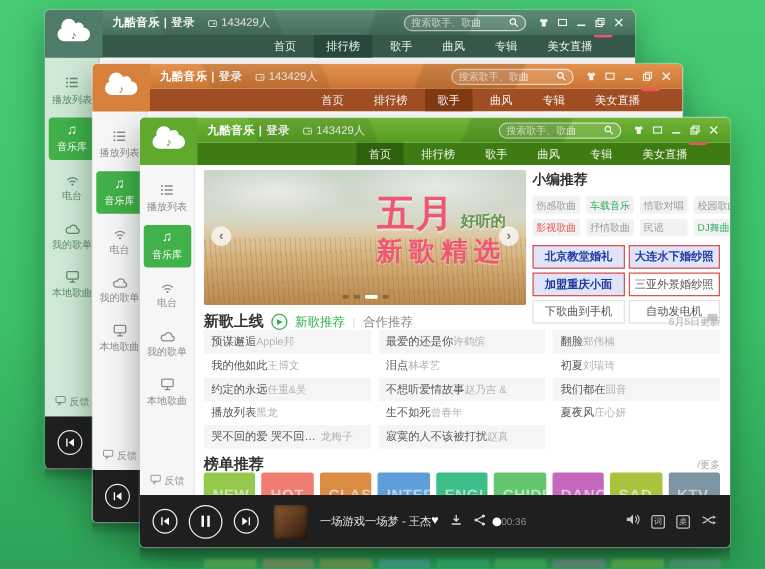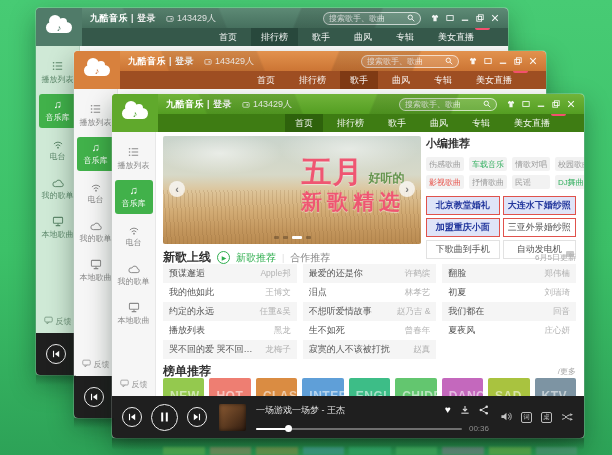--- a/index.html
+++ b/index.html
@@ -124,21 +124,21 @@
   #newsongs-head{ top:117px; }
   .sec-title{ font-size:12px; font-weight:bold; color:#333; }
   .play-circle{ width:13px; height:13px; border:1px solid #2fae4e; border-radius:50%; color:#2fae4e;
     font-size:6px; display:flex; align-items:center; justify-content:center; padding-left:1px; }
   .subtab{ font-size:10px; color:#888; }
   .subtab.on{ color:#2fae4e; }
   .subsep{ color:#ddd; font-size:9px; }
   .sec-right{ margin-left:auto; font-size:8px; color:#aaa; }
   .songgrid{ position:absolute; left:7px; right:8px; top:132px; display:grid;
     grid-template-columns:1fr 1fr 1fr; column-gap:6px; }
-  .song{ display:flex; justify-content:space-between; align-items:center; height:19px; padding:0 6px; }
+  .song{ display:flex; align-items:center; height:19px; padding:0 6px; }
   .songcol .song:nth-child(odd){ background:#f5f5f5; }
   .song .t{ font-size:9px; color:#555; white-space:nowrap; overflow:hidden; text-overflow:ellipsis; max-width:72%; }
   .song .a{ font-size:8.5px; color:#b3b3b3; white-space:nowrap; }
 
   
   #charts-head{ top:231px;gap:20px; }
   .tiles{ position:absolute; left:7px; right:8px; top:246px; height:46px; display:flex; gap:5px; }
   .tile{ flex:1; border-radius:2px; color:rgba(255,255,255,.55); font-weight:bold; font-size:12px;
     padding:11px 0 0 7px; letter-spacing:.5px; overflow:hidden; white-space:nowrap; }
 
@@ -146,21 +146,21 @@
   .player{ height:42px; flex:0 0 42px; background:#1f1f1f; display:flex; align-items:center;
     padding:0 10px; gap:7px; }
   .pbtn{ border:1.3px solid #f0f0f0; border-radius:50%; background:transparent; display:flex;
     align-items:center; justify-content:center; flex:0 0 auto; }
   .pbtn svg{ display:block; }
   .pbtn.sm{ width:20px; height:20px; }
   .pbtn.lg{ width:27px; height:27px; border-width:1.6px; margin:0 2px; }
   .album{ width:27px; height:27px; border-radius:2px; margin-left:5px;
     background:linear-gradient(135deg,#8a5a33,#55351d 60%,#2e1b10);
     box-shadow:inset 0 0 4px rgba(0,0,0,.6); }
-  .tinfo{ flex:1; min-width:0; display:flex; flex-direction:column; justify-content:flex-start; gap:5px; margin-left:3px; }
+  .tinfo{ flex:1; min-width:0; display:flex; flex-direction:row; justify-content:flex-start; gap:5px; margin-left:3px; }
   .trow1{ display:flex; align-items:center; }
   .songname{ font-size:9px; color:#e2e2e2; white-space:nowrap; overflow:hidden; text-overflow:ellipsis; }
   .ticons{ margin-left:auto; display:flex; align-items:center; gap:9px; }
   .heart{ color:#fff; font-size:10px; line-height:10px; }
   .trow2{ display:flex; align-items:center; gap:7px; }
   .progress{ flex:1; height:2px; background:#6f6f6f; border-radius:1px; position:relative; }
   .pfill{ position:absolute; left:0; top:0; bottom:0; background:#fff; border-radius:1px; }
   .knob{ position:absolute; top:-2.5px; width:7px; height:7px; border-radius:50%; background:#fff; }
   .ptime{ font-size:8px; color:#8f8f8f; }
   .ricons{ display:flex; align-items:center; gap:9px; margin-left:4px; color:#c4c4c4; }

